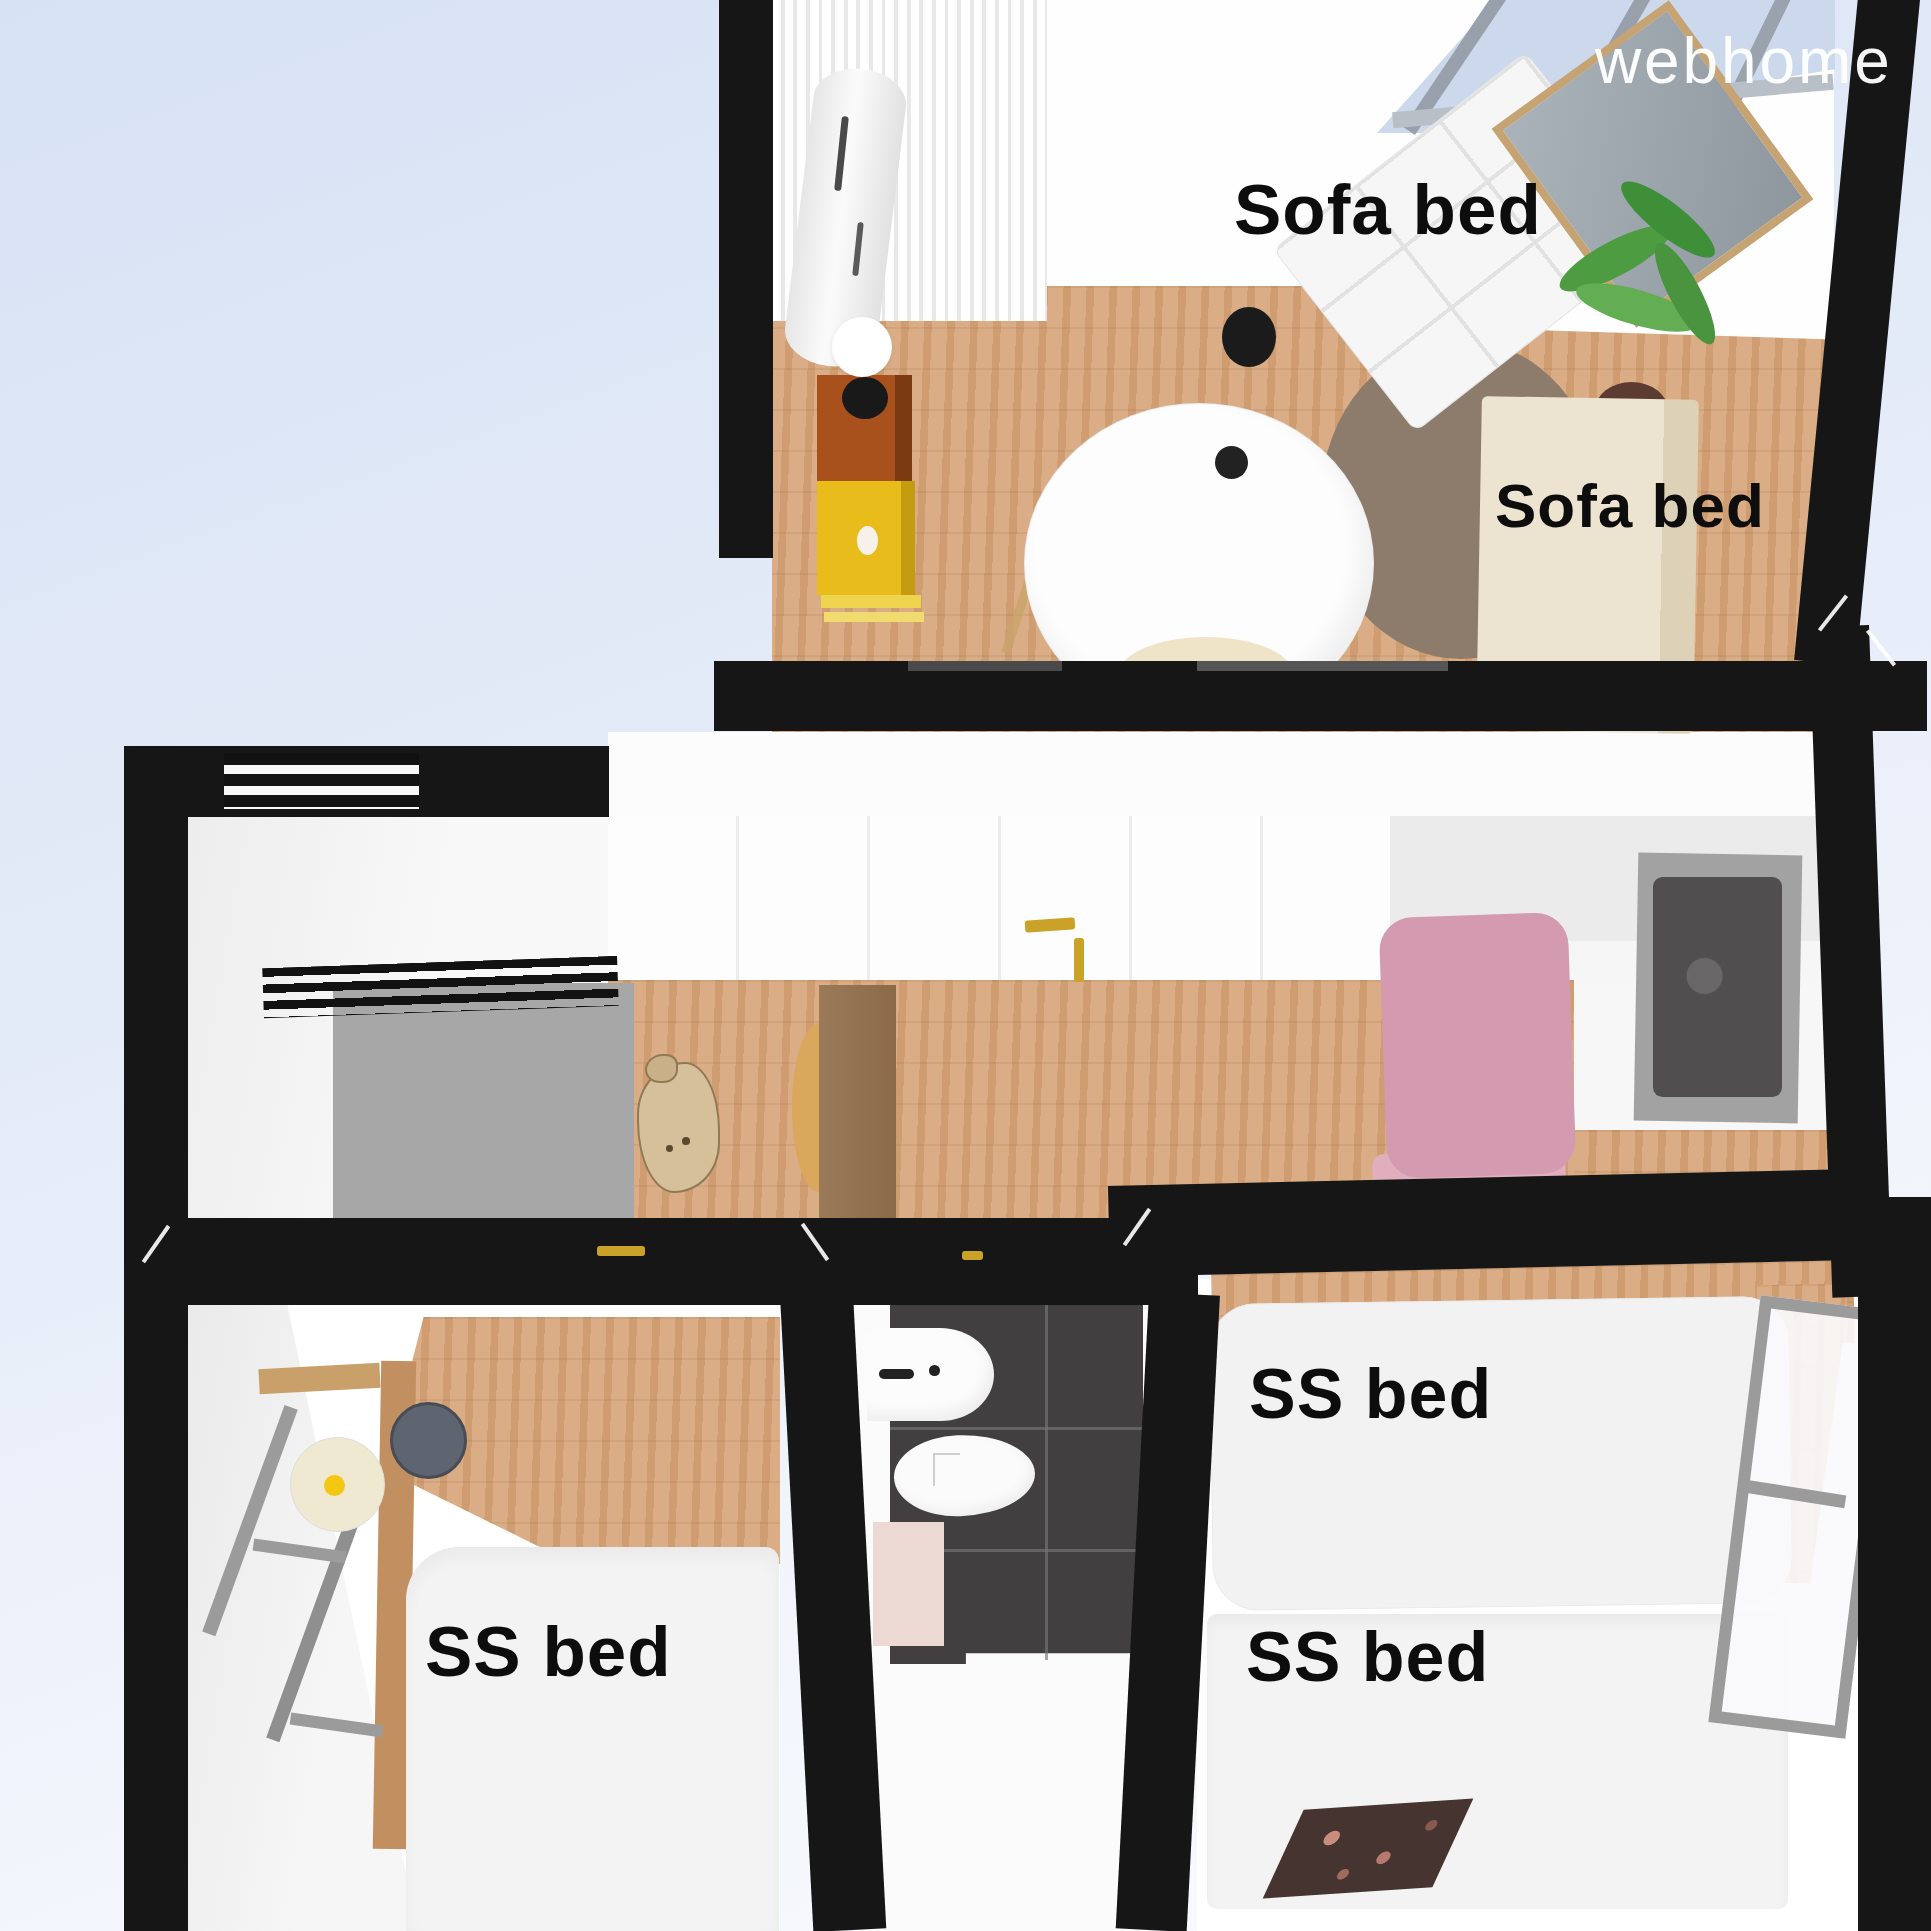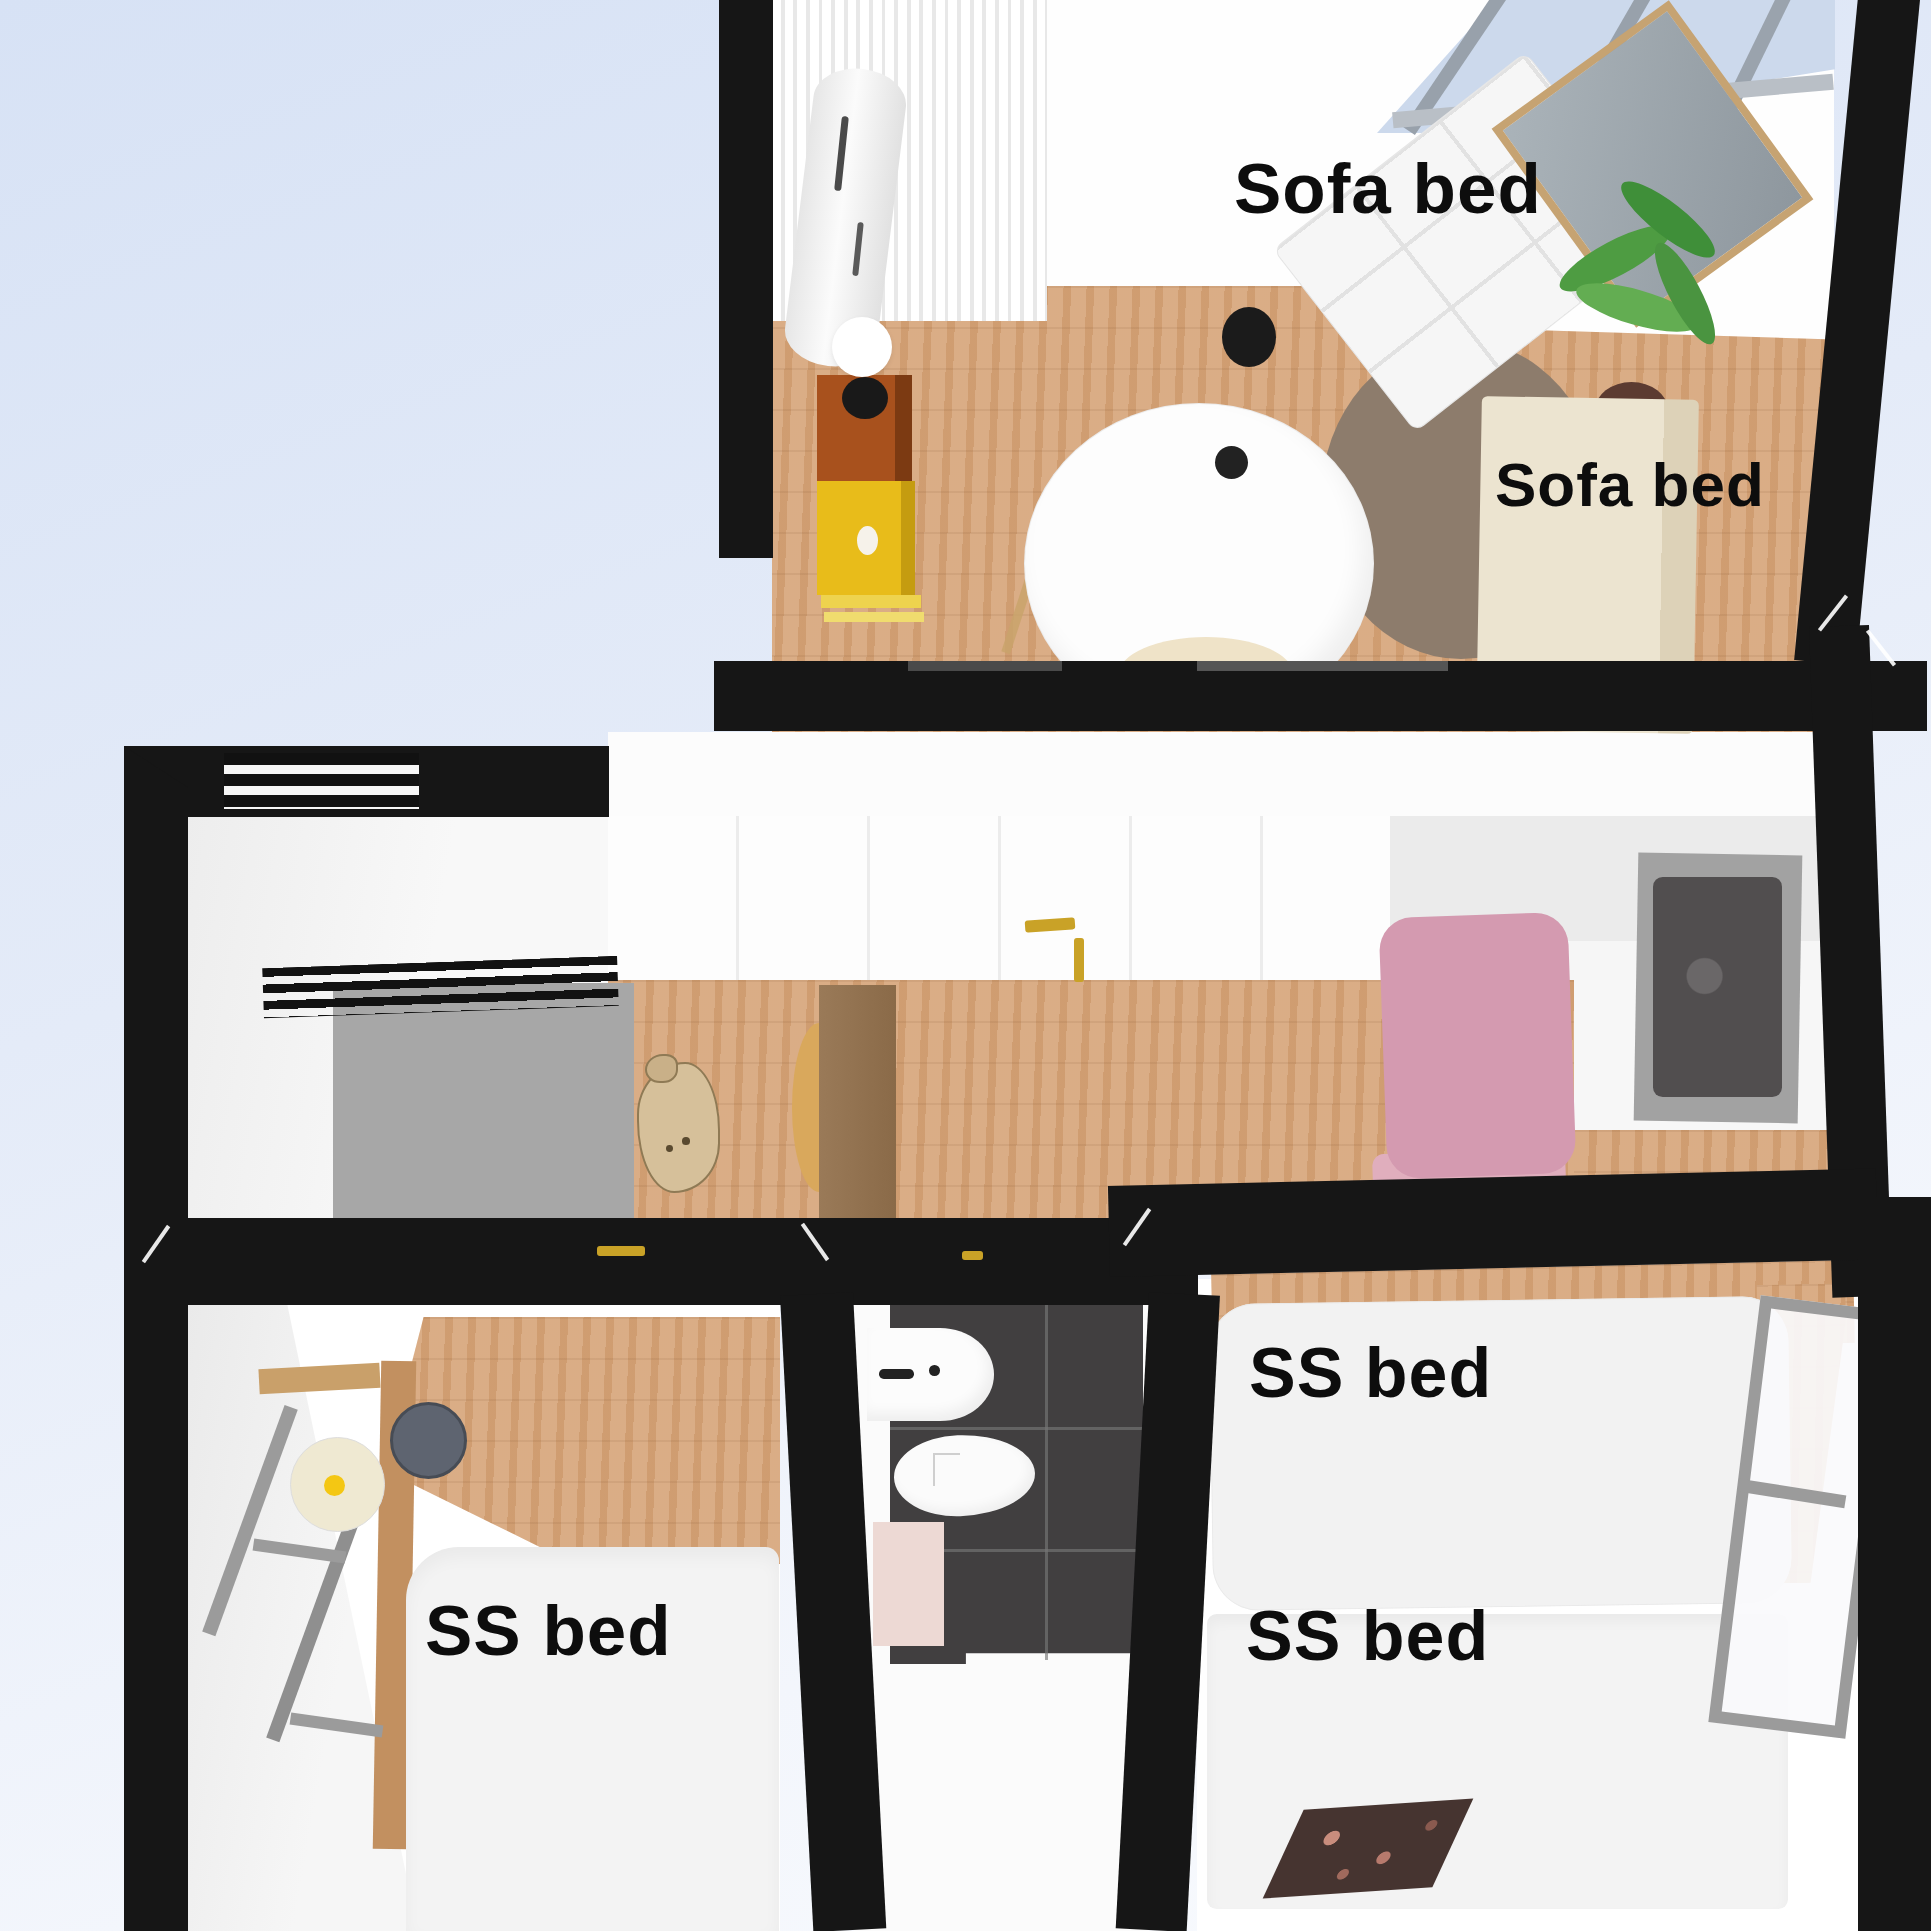--- a/index.html
+++ b/index.html
@@ -8,21 +8,21 @@
     font-family:"Liberation Sans","DejaVu Sans",sans-serif;
     background:linear-gradient(160deg,#d7e2f5 0%,#e4ebf8 40%,#f3f6fc 75%,#f9fbfe 100%);
   }
   .abs{position:absolute;}
   .wall{position:absolute;background:#161616;z-index:8;}
   .wood{background:
     repeating-linear-gradient(180deg,rgba(120,75,40,0.10) 0 1.9px,rgba(0,0,0,0) 1.9px 41px),
     repeating-linear-gradient(92deg,rgba(255,255,255,0.10) 0 15.4px,rgba(150,95,50,0.10) 15.4px 23px),
     #d6a478;}
   .white-room{position:absolute;background:#fefefe;z-index:1;}
-  .lbl{position:absolute;z-index:20;color:#0d0d0d;font-weight:700;line-height:1;white-space:nowrap;letter-spacing:1px;}
+  .lbl{position:absolute;z-index:20;color:#0d0d0d;font-weight:700;line-height:1;white-space:nowrap;letter-spacing:1px;margin-top:21px;}
   .joint{position:absolute;background:rgba(255,255,255,0.9);width:3.9px;height:44px;z-index:9;}
   .grout{position:absolute;background:#767676;opacity:.65;z-index:4;}
   #watermark{position:absolute;z-index:50;color:rgba(255,255,255,0.96);font-weight:400;
     font-size:64px;letter-spacing:2.9px;line-height:1;}
 </style>
 </head>
 <body>
 
 <div id="canvas">
 
@@ -199,15 +199,16 @@
                                radial-gradient(circle at 82% 28%,#8a5a4f 4.8px,rgba(0,0,0,0) 5.8px),
                                radial-gradient(circle at 42% 78%,#a06a5d 4.8px,rgba(0,0,0,0) 5.8px);
               background-color:#463430;"></div>
   <div class="wall" style="left:1110px;top:1186px;width:768px;height:91px;transform:rotate(-1.3deg);transform-origin:left bottom;"></div>
   <div class="wall" style="left:1858px;top:1197px;width:73px;height:734px;"></div>
   <div class="joint" style="left:1135px;top:1205px;transform:rotate(35deg);"></div>
 
   <div class="lbl" style="left:1249px;top:1338px;font-size:70px;">SS bed</div>
   <div class="lbl" style="left:1246px;top:1601px;font-size:70px;">SS bed</div>
 
+  <div id="watermark" style="left:1595px;top:29px;">webhome</div>
 
 </div>
 
 
 </body></html>

